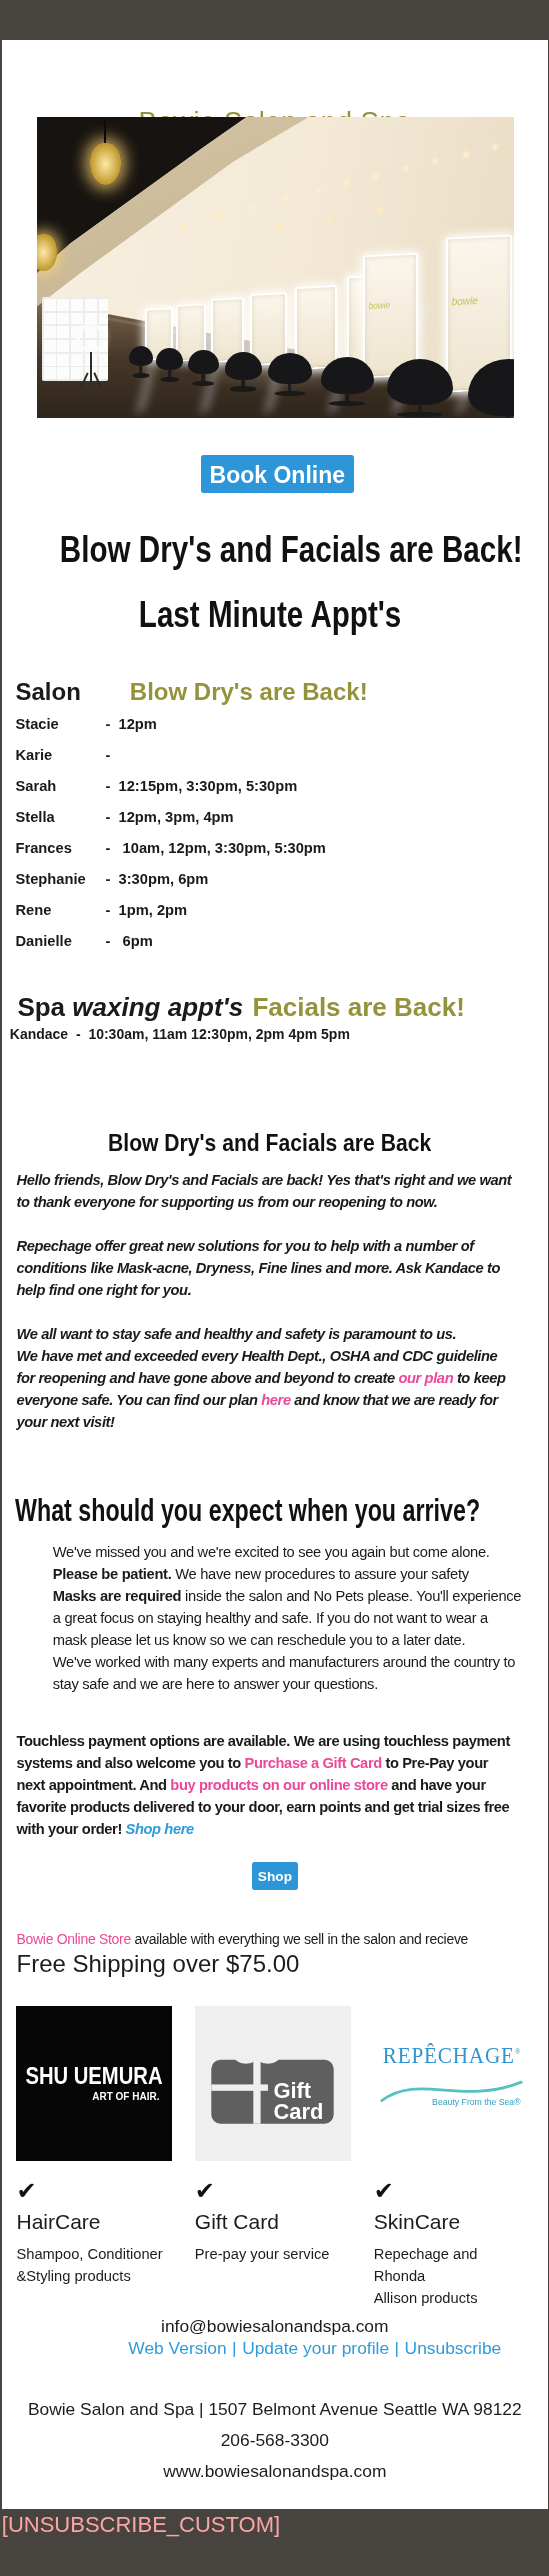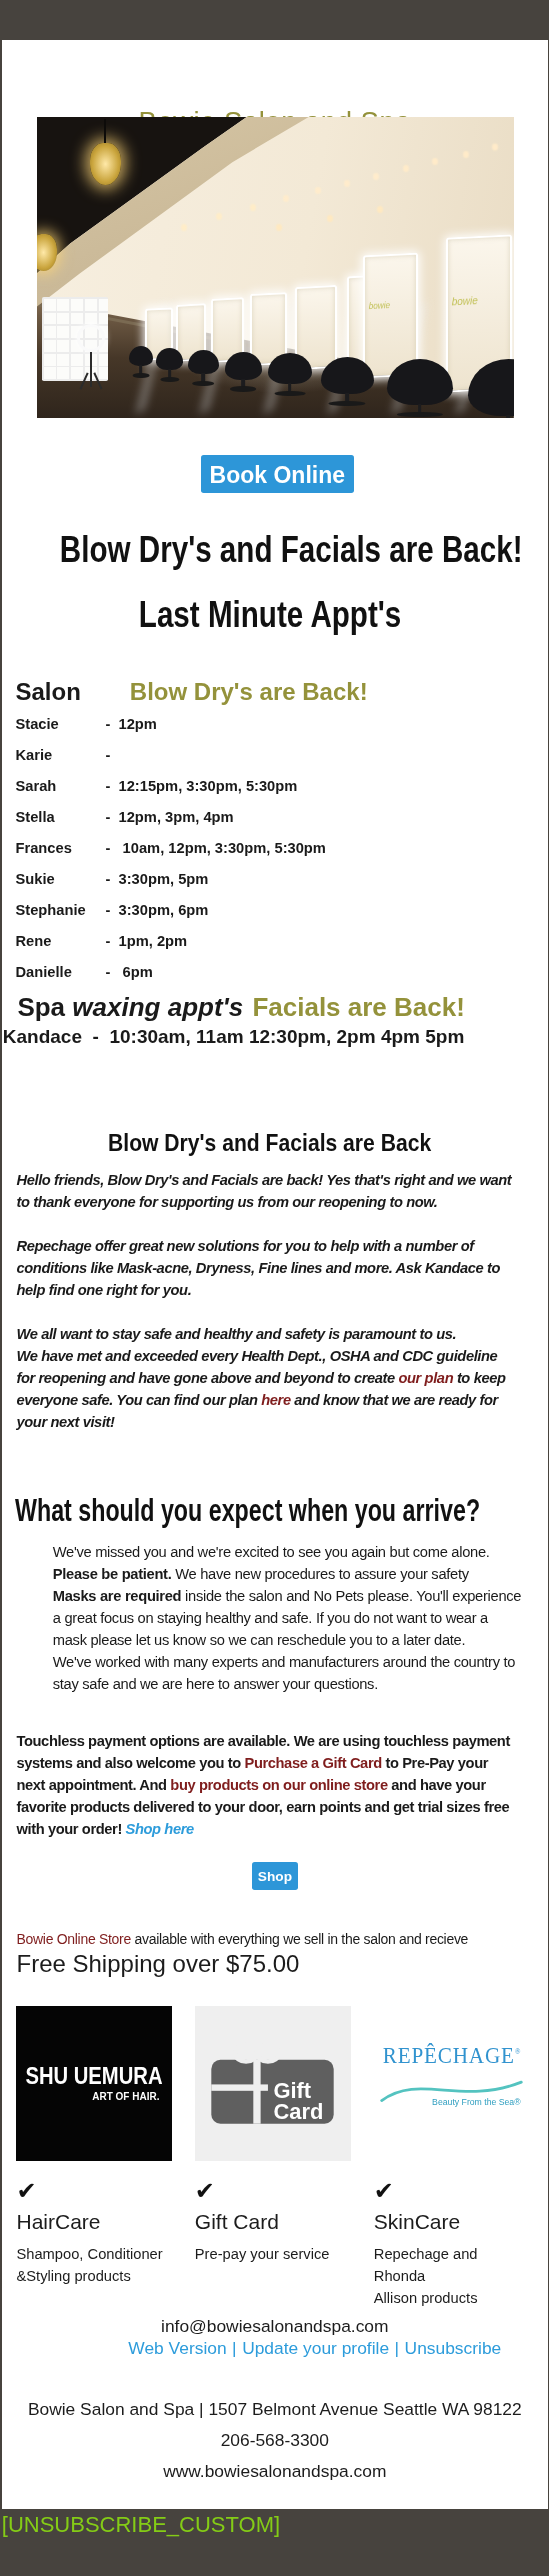--- a/index.html
+++ b/index.html
@@ -80,33 +80,33 @@
   
   .sched-head{left:13.7px;top:638px;width:522px;font-size:24px;font-weight:bold;}
   .sched-head .olive{color:#94923B;margin-left:49px;}
   .sched-rows{left:13.7px;top:676px;width:522px;}
   .srow{height:31px;font-size:14.7px;font-weight:bold;}
   .sname{display:inline-block;width:90px;}
   .stimes{white-space:pre;}
   .spa-line{left:15.6px;top:952px;font-size:26px;font-weight:bold;}
   .spa-line .ital{font-style:italic;}
   .spa-line .olive{color:#94923B;margin-left:9.2px;}
-  .kandace{left:1px;top:986px;font-size:19px;font-weight:bold;white-space:pre;}
+  .kandace{left:8px;top:986px;font-size:14px;font-weight:bold;white-space:pre;}
   
   .mid-head{top:1089px;font-size:24px;}
   .mid-head .condensed{transform:scaleX(.88);}
   .update-paras{left:14.7px;top:1129px;width:499px;font-size:14.7px;font-weight:bold;
     line-height:22px;letter-spacing:-0.4px;font-style:italic;}
   .update-paras p{margin:0 0 22px 0;}
   
   .expect-head{left:13.7px;top:1453px;font-size:31px;font-weight:bold;white-space:nowrap;
     transform:scaleX(.75);transform-origin:left center;color:#111;}
   .expect-para{left:51px;top:1501px;width:469px;font-size:14.7px;line-height:22px;letter-spacing:-0.3px;}
   .seg-b{font-weight:bold;}
-  .seg-link{color:#7f1d1d;}
+  .seg-link{color:#ec4899;}
   .seg-ilink{color:#2D9CDB;font-style:italic;}
   .touchless{left:14.7px;top:1690px;width:502px;font-size:14.7px;font-weight:bold;
     line-height:22px;letter-spacing:-0.4px;}
   
   .store-line{left:14.7px;top:1891px;font-size:14px;letter-spacing:-0.3px;white-space:nowrap;}
   .free-ship{left:14.7px;top:1910px;font-size:24px;color:#1c1c1c;}
   
   .pcol{width:156px;}
   .pcol-1{left:14.7px;}  .pcol-2{left:193px;}  .pcol-3{left:372px;}
   .pbox{top:1966px;height:155px;overflow:hidden;}
@@ -127,21 +127,21 @@
   
   .f-center{left:0;width:546px;text-align:center;font-size:17.4px;color:#1c1c1c;}
   .f-email{top:2276px;}
   .f-links{top:2298px;color:#2D9CDB;padding-left:40px;}
   .f-links .lnk{color:#2D9CDB;}
   .f-links .sep{color:#2D9CDB;margin:0 5.5px;}
   .f-addr{top:2359px;}
   .f-phone{top:2390px;}
   .f-site{top:2421px;}
   
-  .unsub{position:absolute;left:1.8px;top:2512px;font-size:22px;color:#84cc16;text-align:right;}
+  .unsub{position:absolute;left:1.8px;top:2512px;font-size:22px;color:#fca5a5;text-align:right;}
 </style>
 </head>
 <body>
 
 <div class="email">
 
   <div class="brand-title">Bowie Salon and Spa</div>
 
   <div class="photo">
     <div class="ph-floor"></div>
@@ -205,23 +205,20 @@
       </div>
 
       <div class="srow">
         <span class="sname">Stella</span><span class="stimes">-  12pm, 3pm, 4pm</span>
       </div>
 
       <div class="srow">
         <span class="sname">Frances</span><span class="stimes">-   10am, 12pm, 3:30pm, 5:30pm</span>
       </div>
 
-      <div class="srow">
-        <span class="sname">Sukie</span><span class="stimes">-  3:30pm, 5pm</span>
-      </div>
 
       <div class="srow">
         <span class="sname">Stephanie</span><span class="stimes">-  3:30pm, 6pm</span>
       </div>
 
       <div class="srow">
         <span class="sname">Rene</span><span class="stimes">-  1pm, 2pm</span>
       </div>
 
       <div class="srow">

